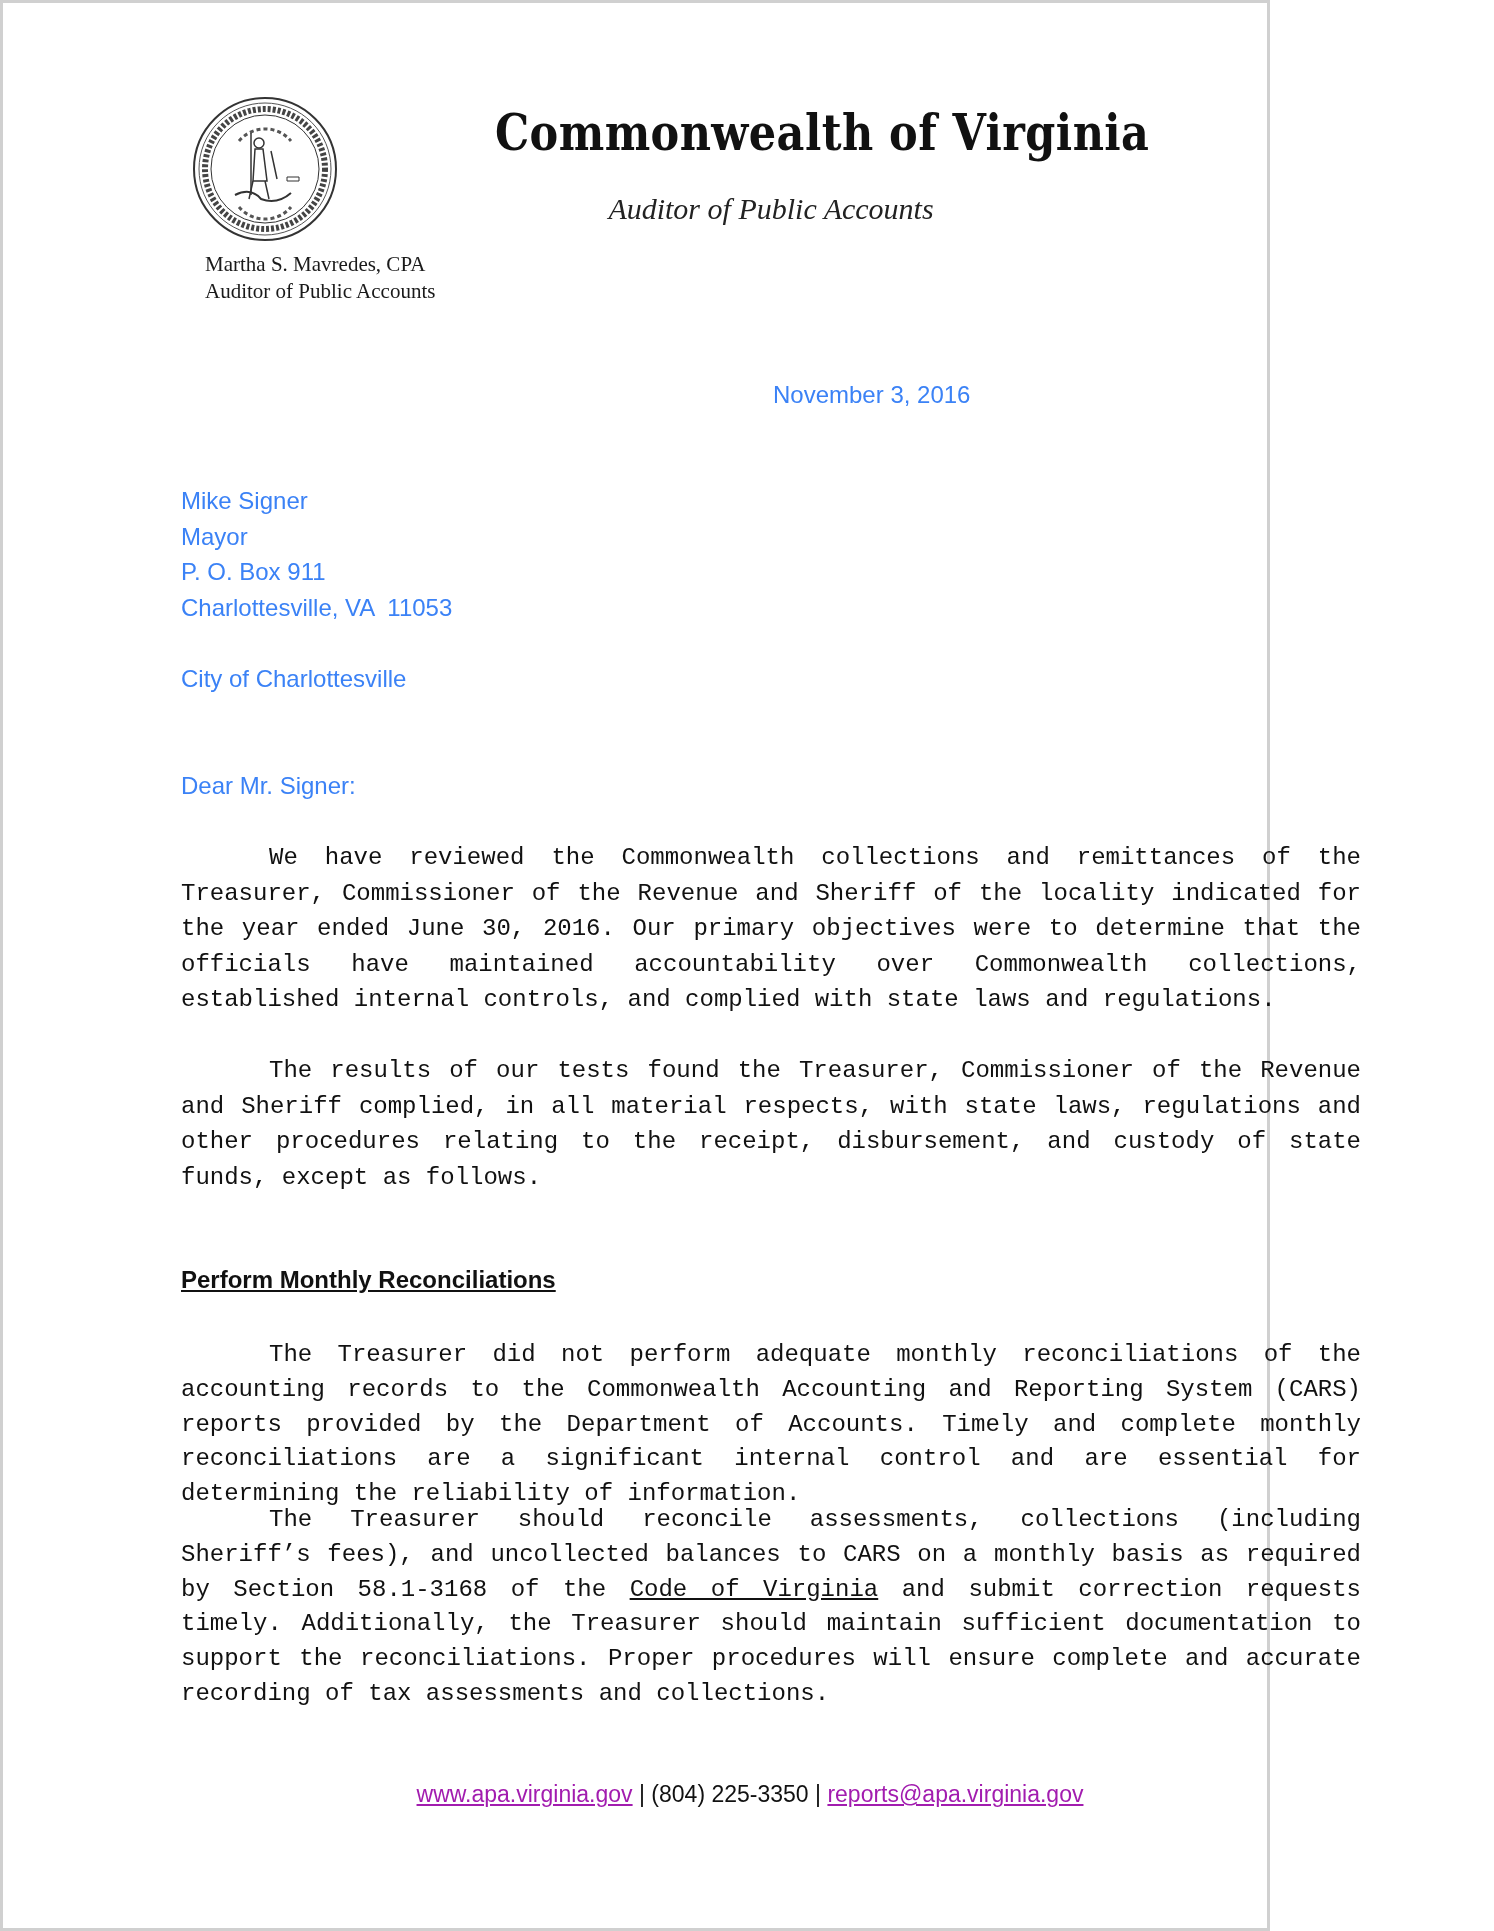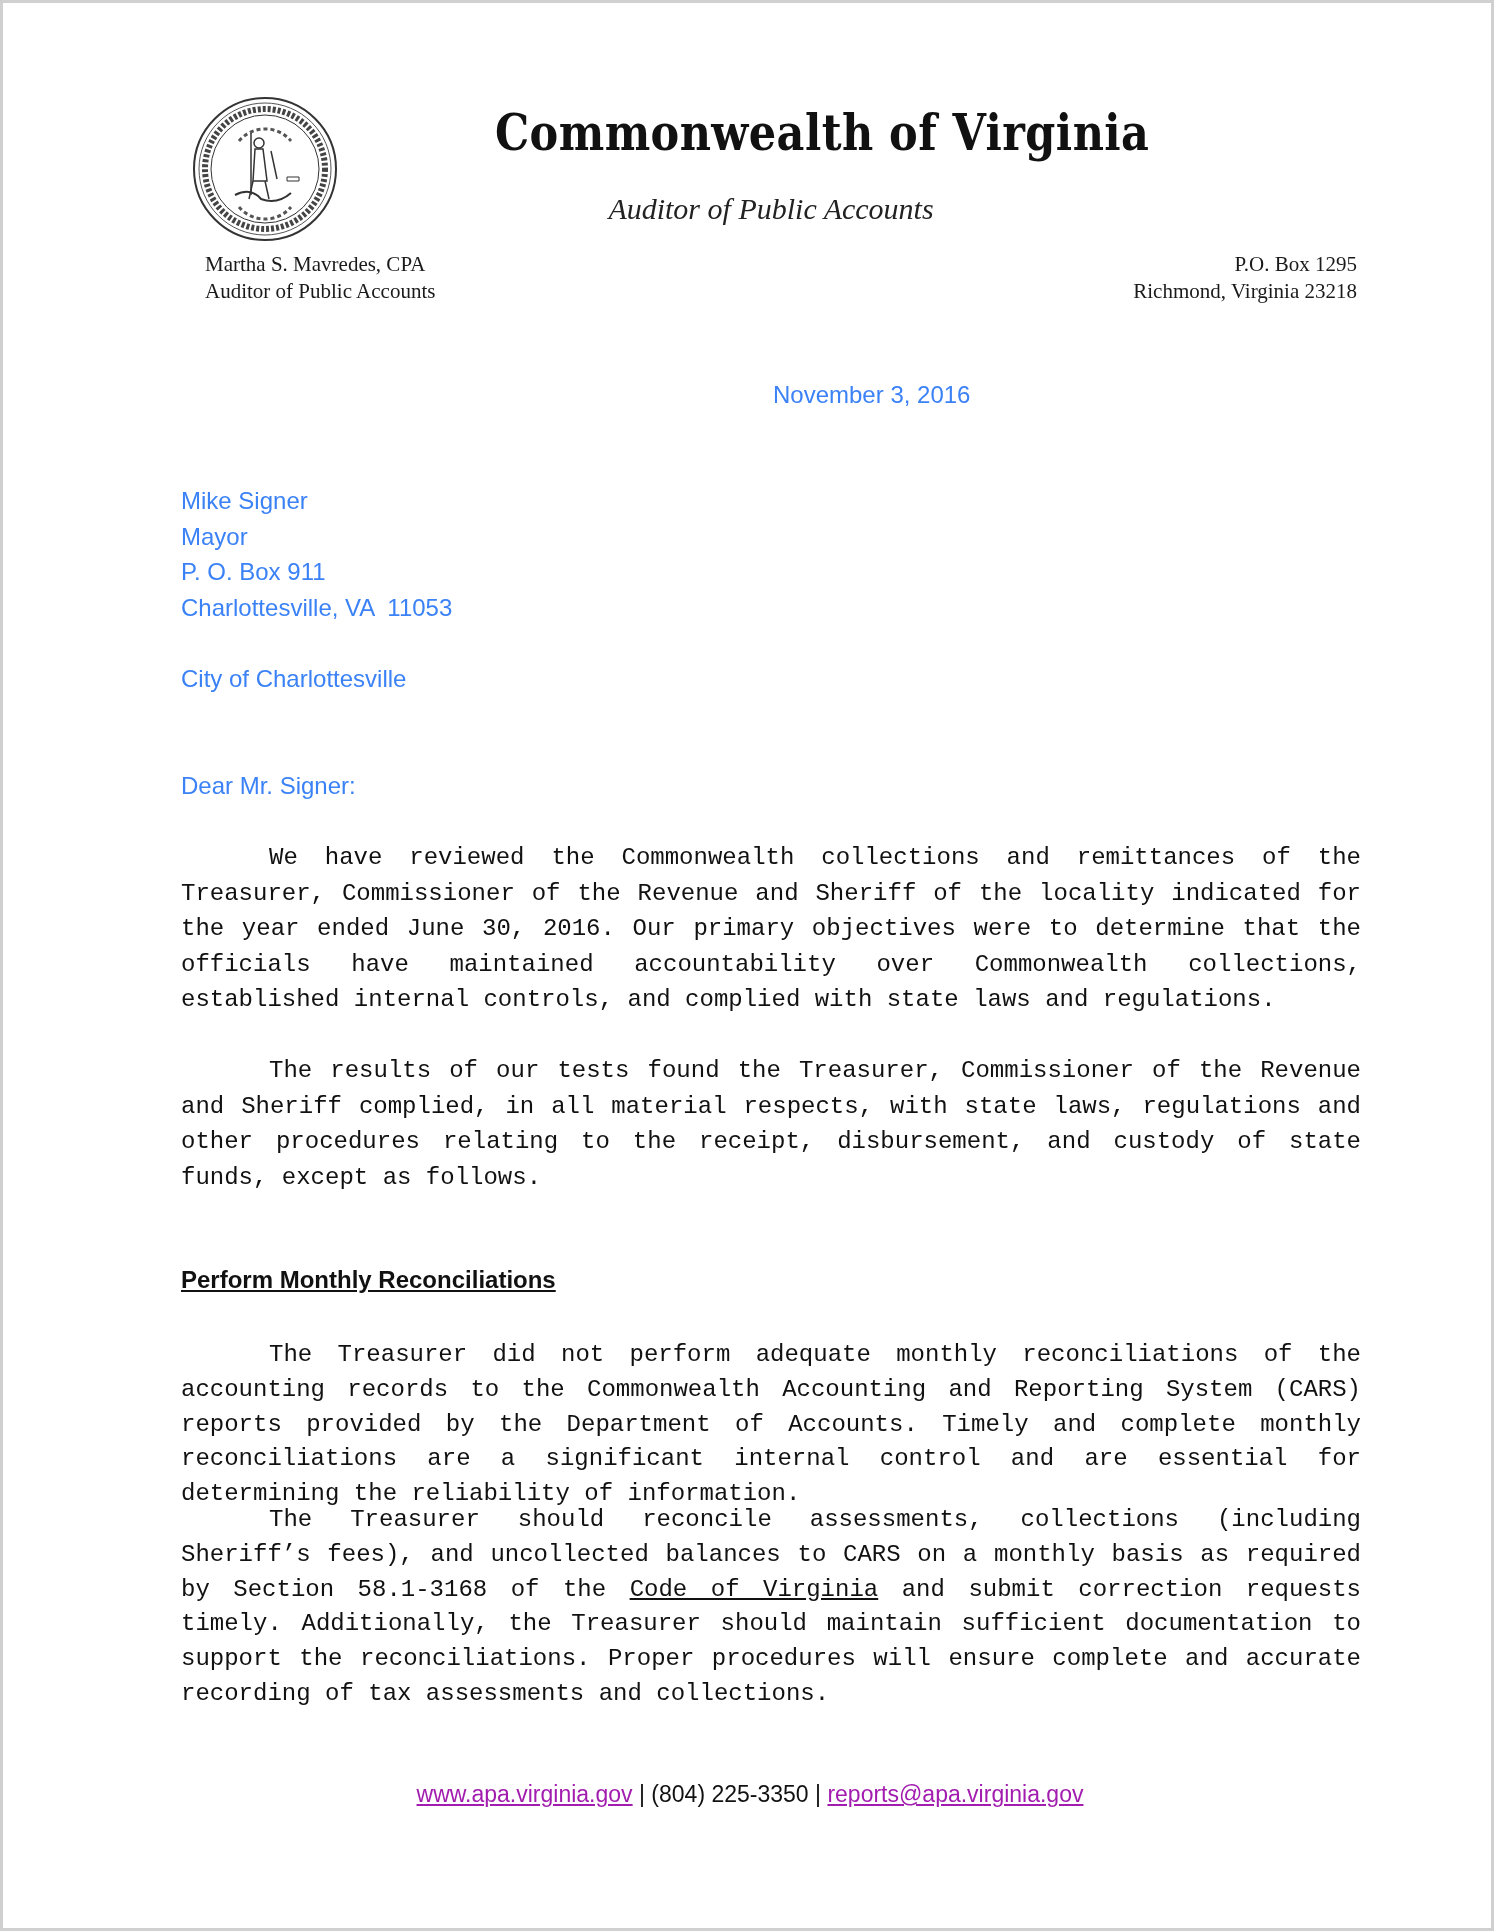--- a/index.html
+++ b/index.html
@@ -1,18 +1,18 @@
 <!DOCTYPE html>
 <html><head>
 <meta charset="utf-8">
 <style>
   html, body { margin: 0; padding: 0; background: #ffffff; }
   body { width: 1494px; height: 1931px; position: relative; overflow: hidden; }
   .page {
-    position: absolute; left: 0; top: 0; width: 1494px; height: 1931px;
+    position: absolute; left: 0; top: 0; width: 1270px; height: 1931px;
     box-sizing: border-box; border: 3px solid #d0d0d0; background: #fff;
   }
   .serif { font-family: "Liberation Serif", "DejaVu Serif", serif; color: #1a1a1a; }
   .sans { font-family: "Liberation Sans", "DejaVu Sans", sans-serif; color: #3b82f6; }
   .abs { position: absolute; white-space: nowrap; }
 
   .seal { position: absolute; left: 188px; top: 92px; width: 148px; height: 148px; }
 
   .title {
     position: absolute; left: 447px; top: 100px; width: 642px; text-align: center;
@@ -77,24 +77,20 @@
     <path d="M48 112 A34 34 0 0 0 100 112" fill="none" stroke="#555" stroke-width="3" stroke-dasharray="4 3"></path>
   </svg>
 
   <div class="title">Commonwealth of Virginia</div>
   <div class="subtitle">Auditor of Public Accounts</div>
 
   <div class="abs serif hdr-left">
     <div>Martha S. Mavredes, CPA</div>
     <div>Auditor of Public Accounts</div>
   </div>
-  <div class="abs serif hdr-right">
-    <div>P.O. Box 1295</div>
-    <div>Richmond, Virginia 23218</div>
-  </div>
 
   <div class="abs sans body-text date">November 3, 2016</div>
 
   <div class="abs sans body-text addr">
     <div>Mike Signer</div>
     <div>Mayor</div>
     <div>P. O. Box 911</div>
     <div style="white-space:pre">Charlottesville, VA  11053</div>
   </div>
 

